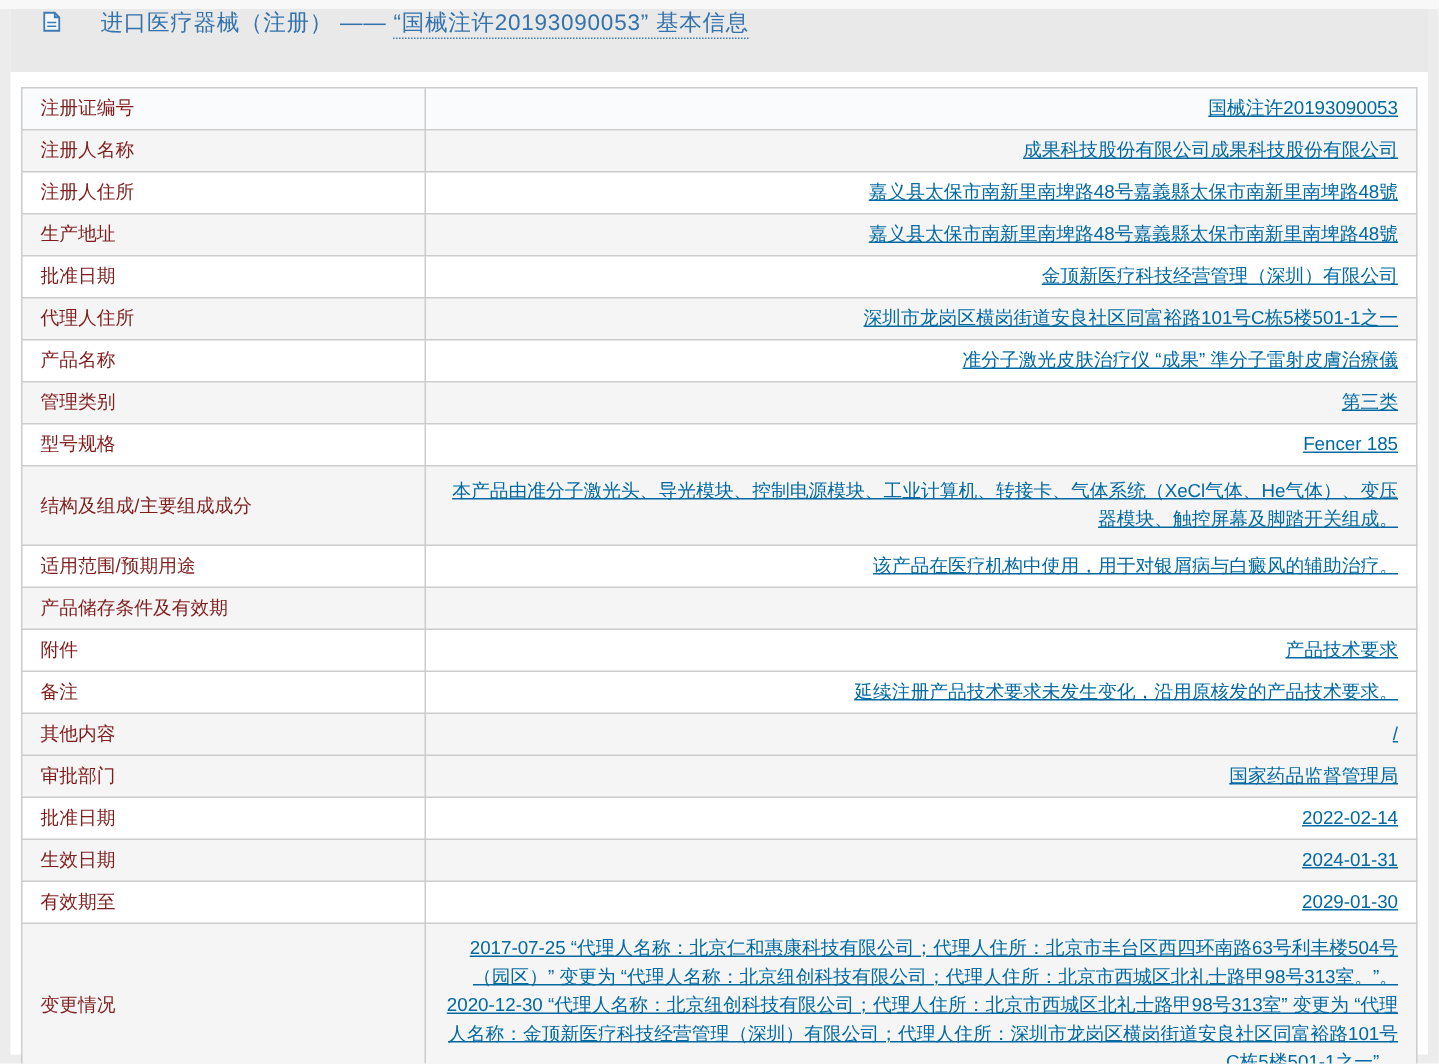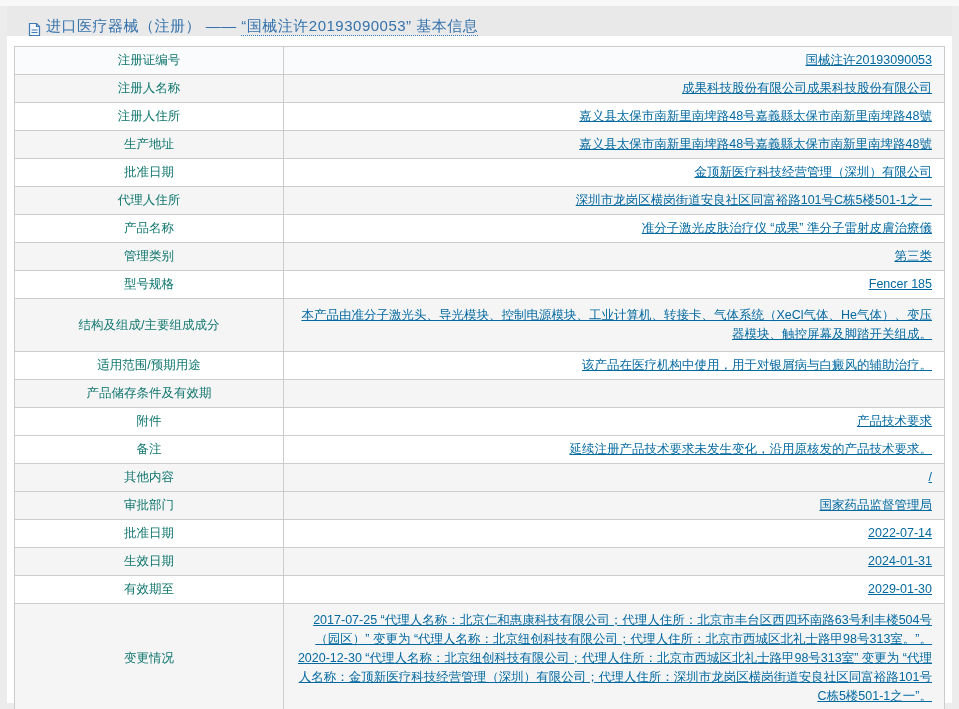--- a/index.html
+++ b/index.html
@@ -11,24 +11,25 @@
     overflow:hidden;
   }
   .top-strip{height:6px;background:#f8f8f8;}
   .panel{
     margin:0 7px;
     background:#ffffff;
     height:697px;
   }
   .panel-header{
     background:#e9e9e9;
-    height:30px;
+    height:42px;
     display:flex;
-    align-items:flex-end;
+    align-items:flex-start;
     padding-left:21px;
+    gap:21px;
   }
   .panel-header .doc-icon{
     display:inline-flex;
     margin-right:5px;
     position:relative;
     top:1px;
   }
   .page-title{
     font-size:15px;
     color:#3472ac;
@@ -50,23 +51,23 @@
   table.info th, table.info td{
     border:1px solid #ccc;
     font-size:12.5px;
     line-height:19px;
     padding:4px 12px;
     vertical-align:middle;
     word-break:break-all;
   }
   table.info th{
     width:244px; 
-    text-align:center;
+    text-align:left;
     font-weight:normal;
-    color:#0f766e;
+    color:#7f1d1d;
   }
   table.info td{
     color:#0369a1;
     text-align:right;
     text-decoration:underline;
   }
   tr.row{background:#ffffff;}
   tr.row.alt{background:#f5f5f5;}
   tr.row.first{background:#fafbfd;}
   tr.row.tall td{padding-top:7px;padding-bottom:7px;}
@@ -184,21 +185,21 @@
           </tr>
           <tr class="row alt">
             <th><span>审批部门</span></th>
             <td>
               <div class="val-line">国家药品监督管理局</div>
             </td>
           </tr>
           <tr class="row">
             <th><span>批准日期</span></th>
             <td>
-              <div class="val-line">2022-07-14</div>
+              <div class="val-line">2022-02-14</div>
             </td>
           </tr>
           <tr class="row alt">
             <th><span>生效日期</span></th>
             <td>
               <div class="val-line">2024-01-31</div>
             </td>
           </tr>
           <tr class="row">
             <th><span>有效期至</span></th>

